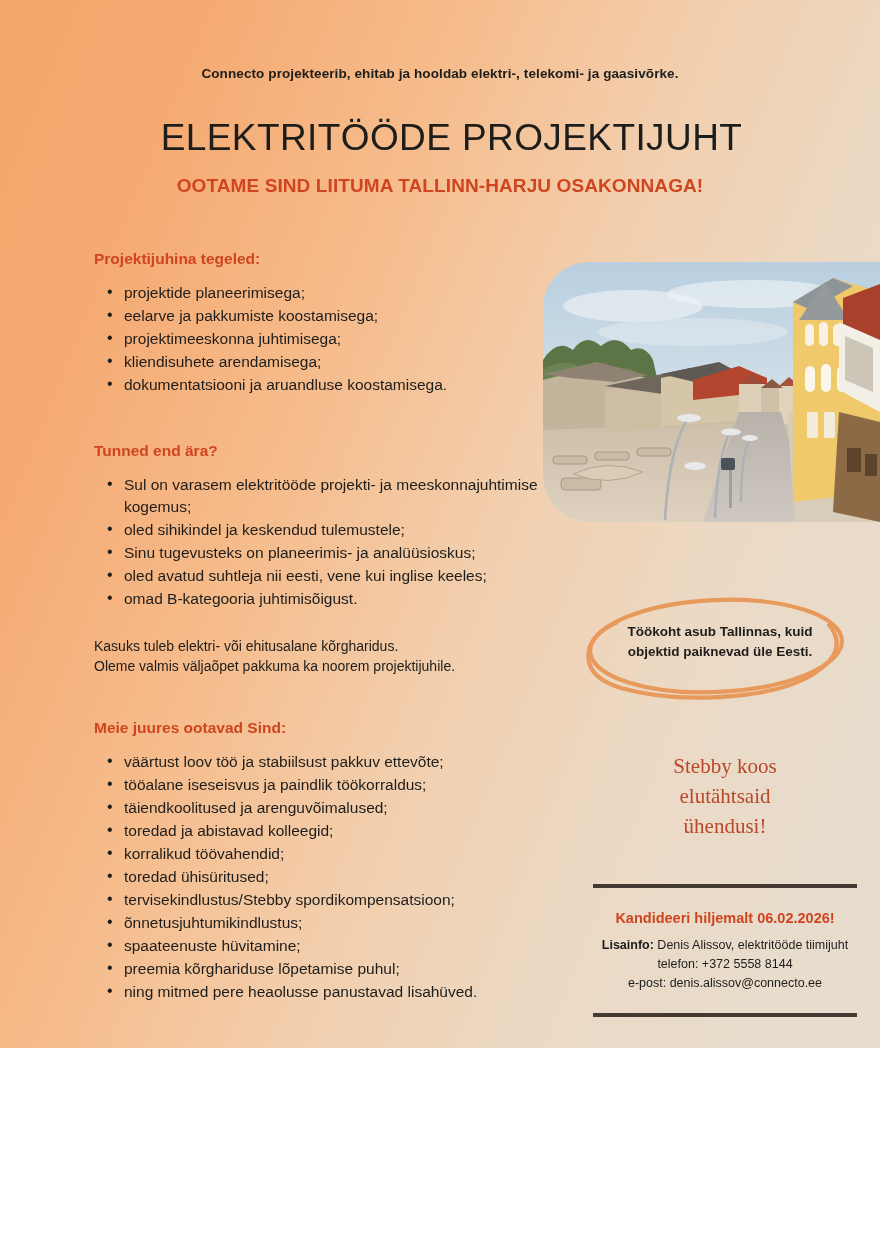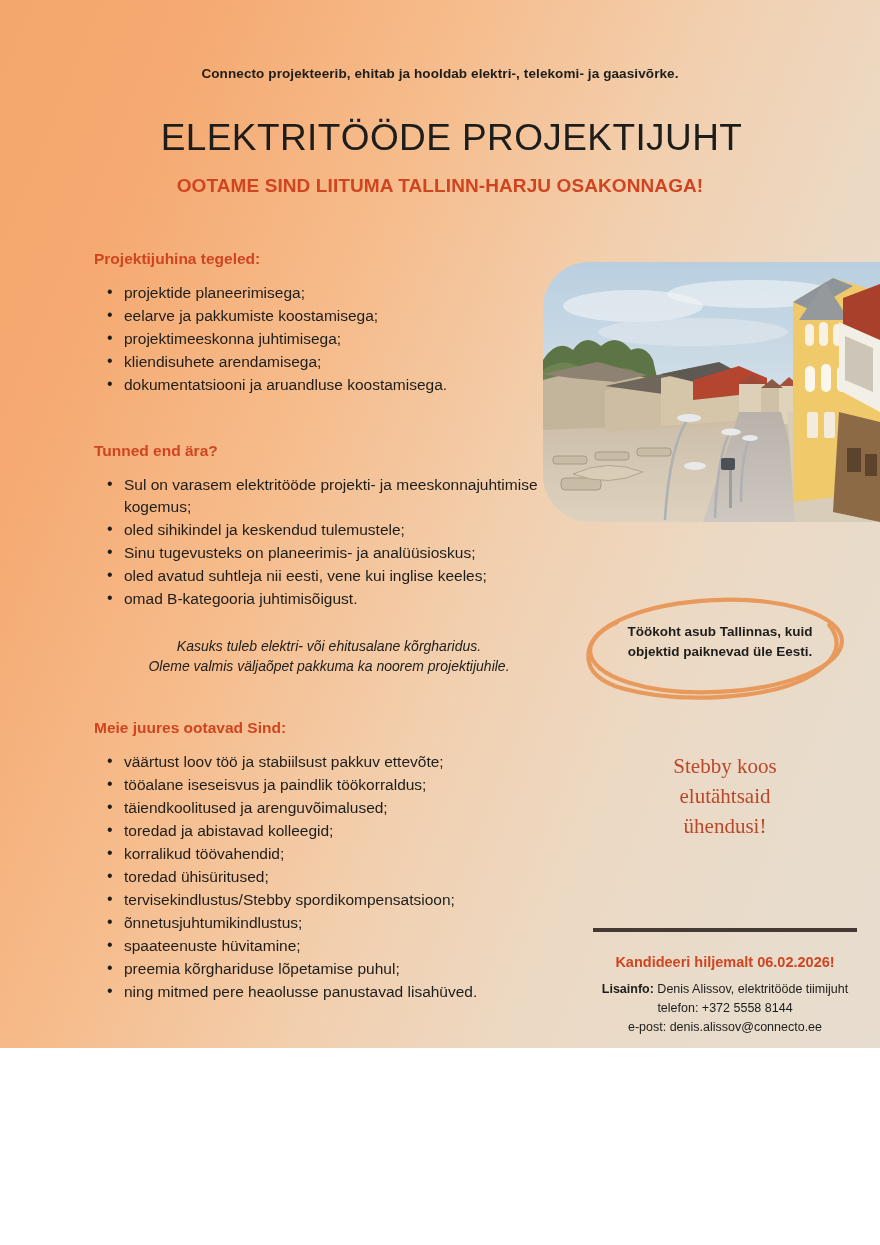--- a/index.html
+++ b/index.html
@@ -98,25 +98,23 @@
     content: "•";
     position: absolute;
     left: -17px;
     top: -1px;
     font-size: 16px;
     color: #1d1d1b;
   }
   .block-gap { height: 42px; }
   .note-italic {
     font-size: 14px;
-    font-style: italic;
     color: #1d1d1b;
     line-height: 1.45;
     margin: 0;
-    text-align: center;
   }
 
   
   .photo {
     position: absolute;
     left: 543px;
     top: 262px;
     width: 337px;
     height: 260px;
     border-top-left-radius: 46px;
@@ -155,21 +153,21 @@
     font-family: "Liberation Serif", serif;
     font-size: 21px;
     color: #b9482a;
     line-height: 1.42;
   }
 
   
   .contact {
     position: absolute;
     left: 593px;
-    top: 928px;
+    top: 884px;
     width: 264px;
   }
   .rule {
     height: 4px;
     background: #453a33;
     width: 100%;
   }
   .deadline {
     text-align: center;
     font-size: 14.5px;

